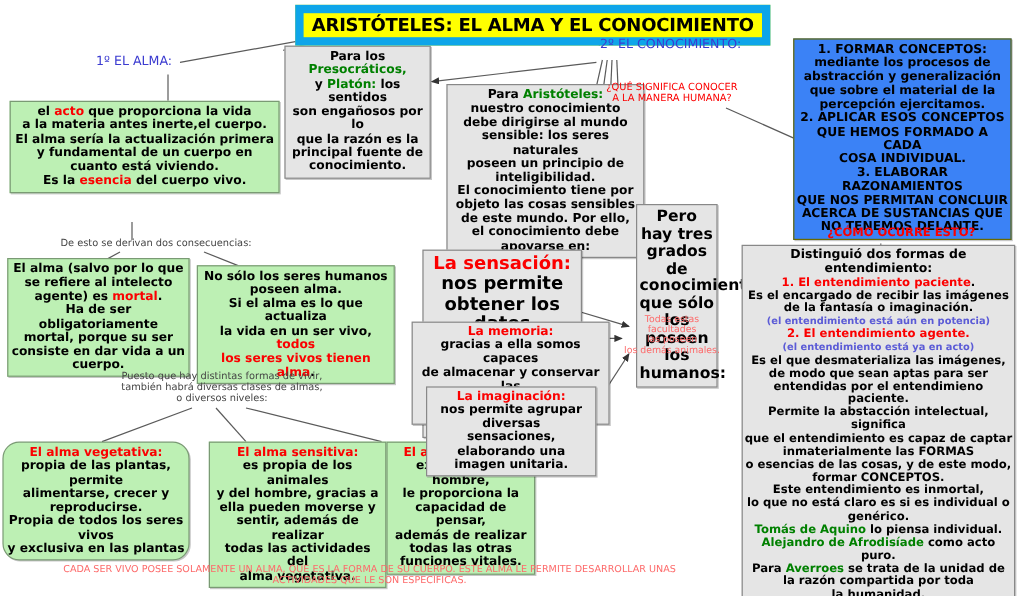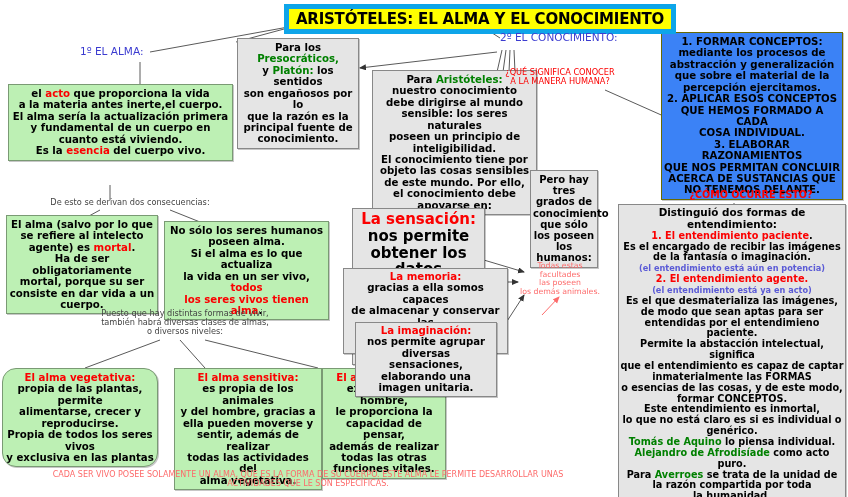--- a/index.html
+++ b/index.html
@@ -22,27 +22,26 @@
     font-weight:bold;
     color:#000;
     z-index:5;
     box-shadow:1px 1px 0 rgba(0,0,0,0.22);
   }
   .green{background:#bdf0b4;border:1px solid #7a9a74;}
   .yellow{background:#3b82f6;border:1px solid #6a6a00;}
   .title{
     position:absolute;
     background:#ffff00;
-    border:5px solid #0ea5e9;
+    border:7px solid #0ea5e9;
     font-weight:bold;
     text-align:center;
     color:#000;
     letter-spacing:-0.2px;
     z-index:6;
-    margin-left:38px;
   }
   .plain{
     position:absolute;
     text-align:center;
     z-index:6;
     line-height:1.12;
   }
   .blue{color:#3b3bd0;}
   .red{color:#fb0000;}
   .green-t{color:#008000;}
@@ -228,21 +227,21 @@
       <div><span>de almacenar y conservar las</span></div>
       <div><span>huellas de nuestras sensaciones.</span></div>
     </div>
   <div class="box" style="left:355px;top:322px;width:142px;padding:2px;font-size:10.2px;">
       <div><span class="red">La imaginación:</span></div>
       <div><span>nos permite agrupar diversas</span></div>
       <div><span>sensaciones, elaborando una</span></div>
       <div><span>imagen unitaria.</span></div>
     </div>
 
-  <div class="box" style="left:530px;top:170px;width:68px;padding:3px 2px;font-size:10px;">
+  <div class="box" style="left:530px;top:170px;width:68px;padding:3px 2px;font-size:13px;">
       <div><span>Pero hay tres</span></div>
       <div><span>grados de</span></div>
       <div><span>conocimiento</span></div>
       <div><span>que sólo</span></div>
       <div><span>los poseen</span></div>
       <div><span>los humanos:</span></div>
     </div>
 
   <div class="plain redsm" style="left:505px;top:262px;width:110px;font-size:7.8px;font-weight:normal;">
       <div>Todas estas</div>

